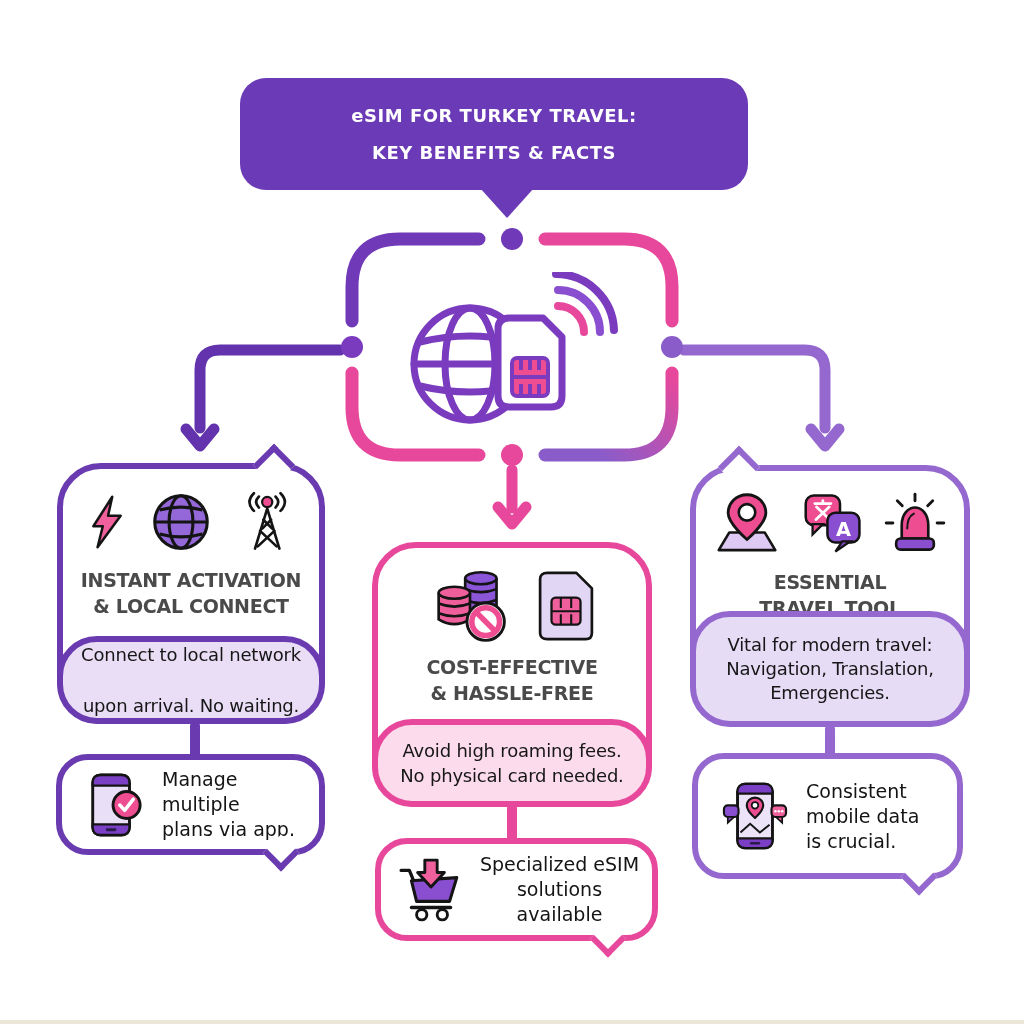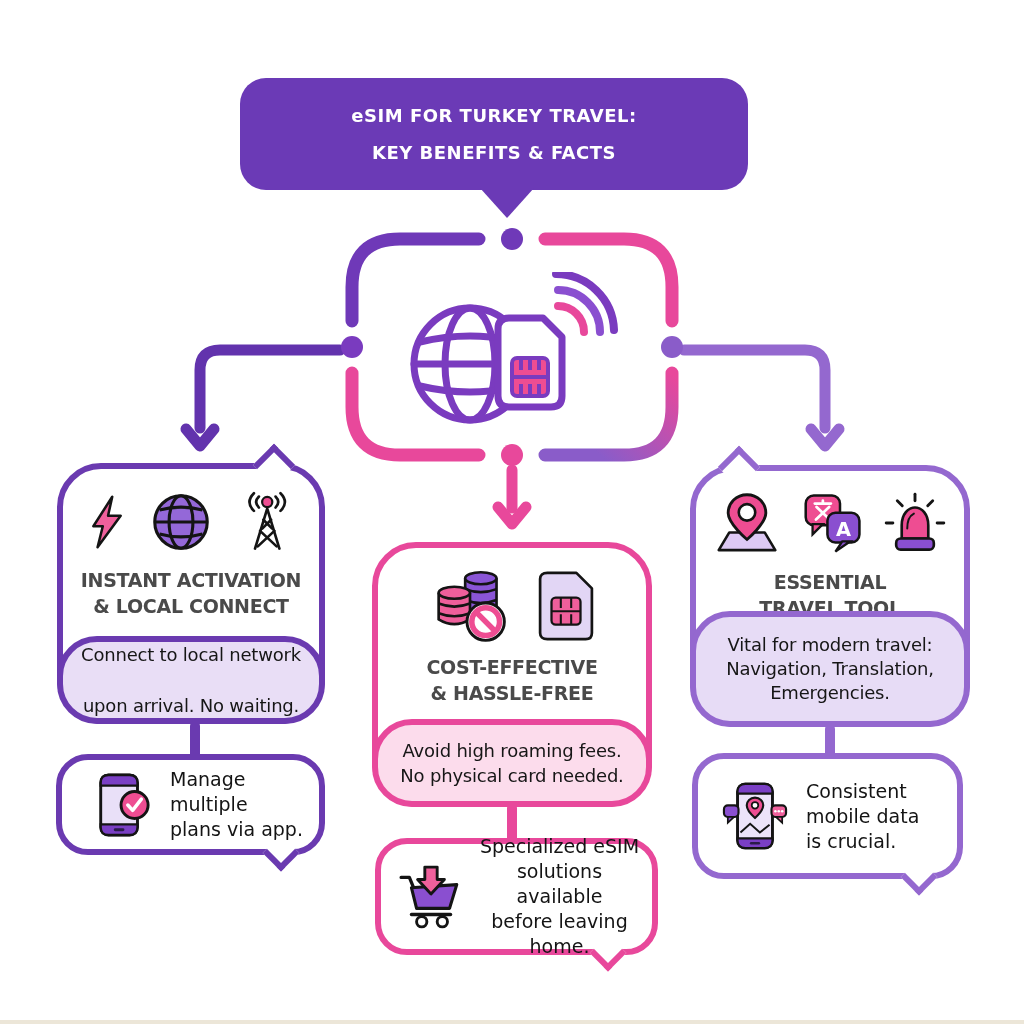--- a/index.html
+++ b/index.html
@@ -46,23 +46,23 @@
   .card-right .subbox .sline{line-height:24px;}
 
   
   .note{background:#fff;border-style:solid;border-width:6px;box-sizing:border-box;border-radius:32px;
         display:flex;align-items:center;z-index:3;}
   .note .tail{position:absolute;width:26px;height:26px;background:#fff;box-sizing:border-box;
               border-style:solid;border-width:0 6px 6px 0;transform:rotate(45deg);bottom:-17px;}
   .note .ntext{color:#141414;font-size:19px;line-height:25px;}
   .note svg{flex-shrink:0;}
 
-  .note-left{left:56px;top:754px;width:269px;height:101px;border-color:#6a3ab0;padding-left:30px;gap:18px;}
+  .note-left{left:56px;top:754px;width:269px;height:101px;border-color:#6a3ab0;padding-left:22px;gap:18px;}
   .note-left .tail{left:206px;border-color:#6a3ab0;}
-  .note-center{left:375px;top:838px;width:283px;height:117px;border-color:#e8489b;padding-left:16px;gap:10px;}
+  .note-center{left:375px;top:838px;width:283px;height:103px;border-color:#e8489b;padding-left:16px;gap:10px;}
   .note-center .tail{left:214px;border-color:#e8489b;}
   .note-center .ntext{text-align:center;flex:1;padding-right:8px;}
   .note-right{left:692px;top:753px;width:271px;height:126px;border-color:#9468cf;padding-left:24px;gap:18px;}
   .note-right .tail{left:208px;border-color:#9468cf;}
 
   .bottom-edge{left:0;bottom:0;width:1024px;height:4px;background:#ece6d8;z-index:0;}
 </style>
 </head>
 <body>
 
@@ -261,21 +261,20 @@
     <path d="M4 12 H12 L17 24" fill="none" stroke="#141414" stroke-width="3.2" stroke-linecap="round" stroke-linejoin="round"></path>
     <path d="M14 22 L58 19 L51 42 H19 Z" fill="#8a4fd0" stroke="#141414" stroke-width="3" stroke-linejoin="round"></path>
     <path d="M27 2 H39 V14 H46 L33 28 L20 14 H27 Z" fill="#f0609c" stroke="#141414" stroke-width="2.8" stroke-linejoin="round"></path>
     <path d="M14 48 H52" stroke="#141414" stroke-width="3.2" stroke-linecap="round"></path>
     <circle cx="24" cy="55" r="5" fill="#ffffff" stroke="#141414" stroke-width="2.8"></circle>
     <circle cx="44" cy="55" r="5" fill="#ffffff" stroke="#141414" stroke-width="2.8"></circle>
   </svg>
   <div class="ntext">
     <div>Specialized eSIM</div>
     <div>solutions available</div>
-    <div>before leaving home.</div>
   </div>
   <div class="tail"></div>
 </div>
 
 <div class="abs note note-right">
   <svg width="66" height="68" viewBox="0 0 68 70">
     <rect x="16" y="2" width="36" height="66" rx="8" fill="#ece3f9" stroke="#141414" stroke-width="3"></rect>
     <path d="M24 2 H44 Q52 2 52 10 V12 H16 V10 Q16 2 24 2 Z" fill="#7a3fc4" stroke="#141414" stroke-width="2.2"></path>
     <path d="M16 58 H52 V60 Q52 68 44 68 H24 Q16 68 16 60 Z" fill="#7a3fc4" stroke="#141414" stroke-width="2.2"></path>
     <line x1="30" y1="63" x2="38" y2="63" stroke="#2a1b4a" stroke-width="2.6" stroke-linecap="round"></line>

